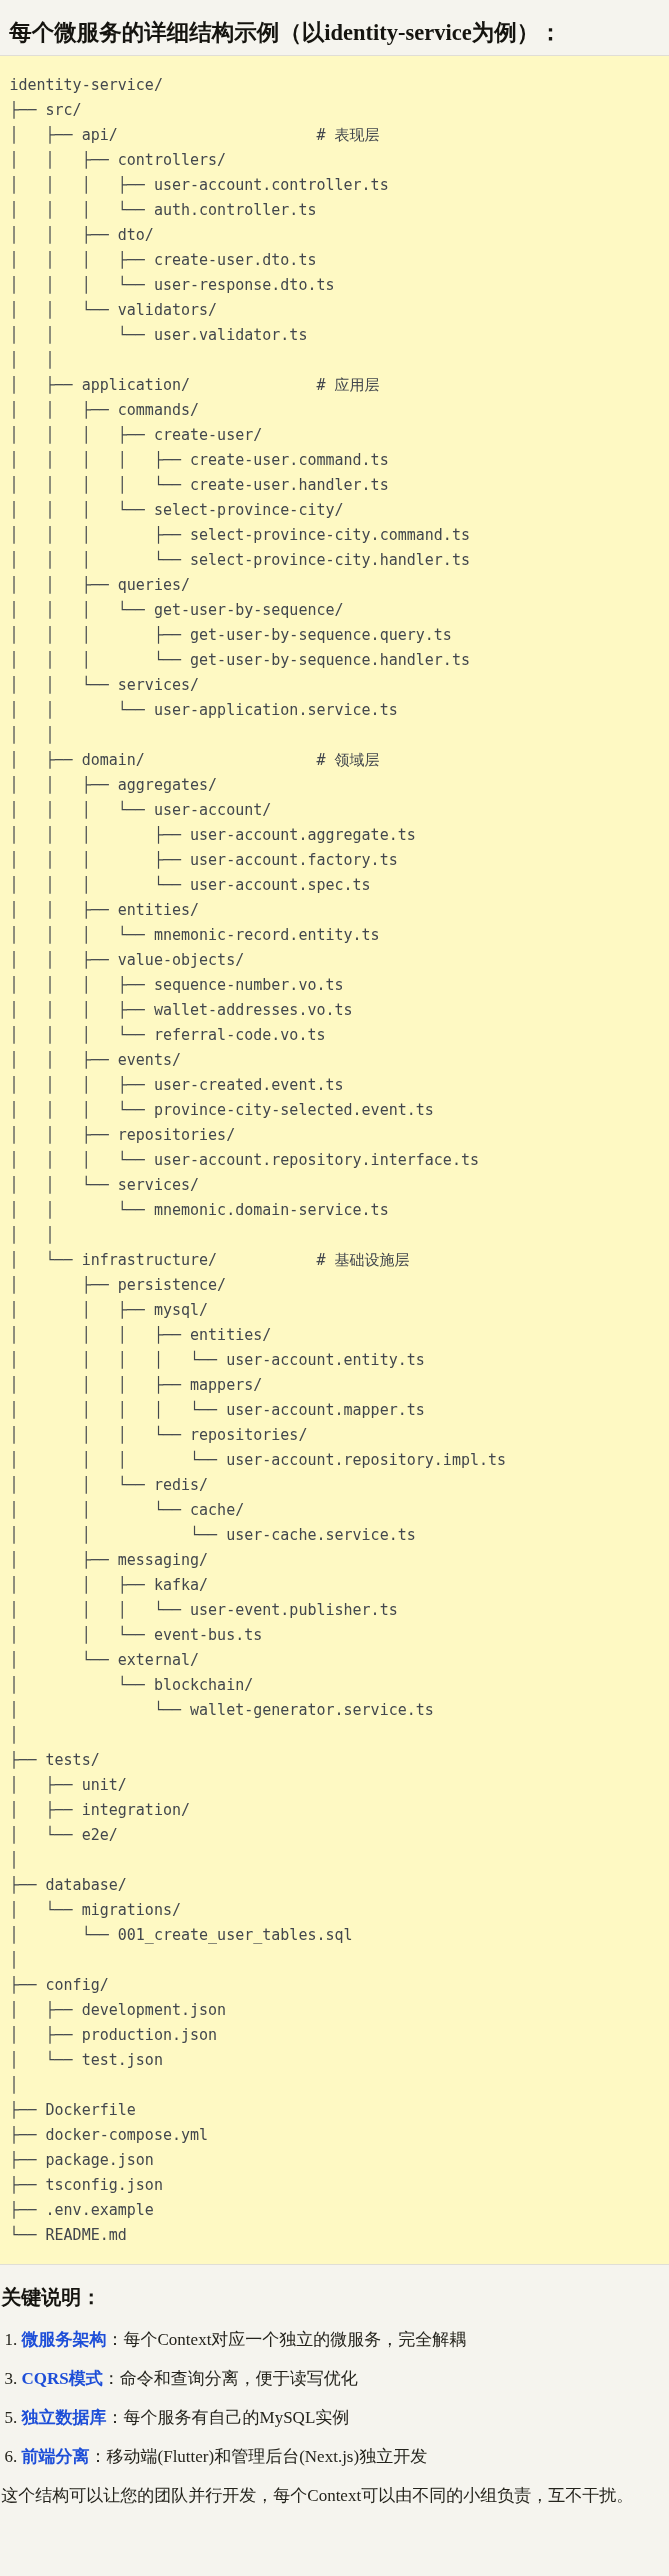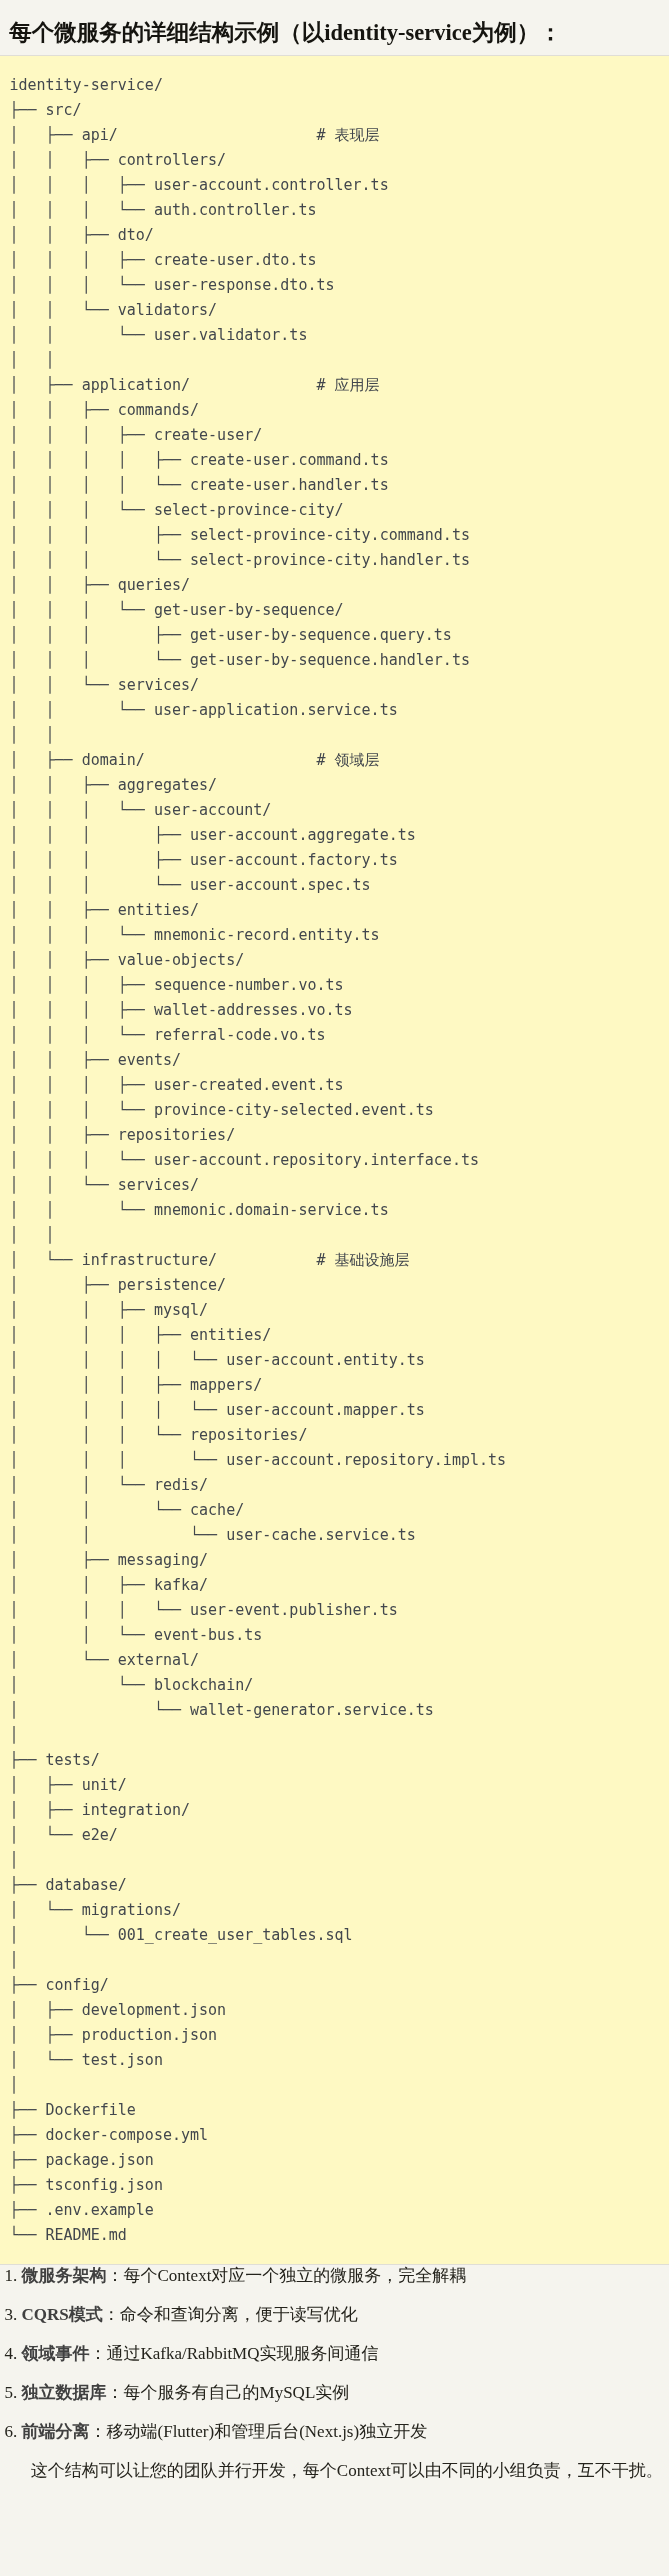--- a/index.html
+++ b/index.html
@@ -52,28 +52,27 @@
     color: #15140f;
   }
   .note {
     font-size: 17px;
     line-height: 21px;
     margin-bottom: 18px;
     padding-left: 3.1px;
     color: #24231c;
   }
   .note .num { margin-right: 4.4px; }
-  .note .label { font-weight: 700; color: #404040; }
+  .note .label { font-weight: 700; color: #1d4ed8; }
   .note .rest { font-weight: 400; margin-top: 41px; }
   .closing {
     margin: 11.3px 0 0 0;
     font-size: 17px;
     line-height: 22.5px;
     color: #24231c;
-    text-align: right;
   }
 </style>
 </head>
 <body>
 
 <div class="page">
 
   <h1 class="page-title">每个微服务的详细结构示例（以identity-service为例）：</h1>
 
   <section class="code-block">
@@ -161,33 +160,31 @@
 ├── Dockerfile
 ├── docker-compose.yml
 ├── package.json
 ├── tsconfig.json
 ├── .env.example
 └── README.md</pre>
   </section>
 
   <section class="notes">
 
+    <h2 class="notes-heading">关键说明：</h2>
 
     <div class="note">
       <span class="num">1.</span><span class="label">微服务架构</span><span class="rest">：每个Context对应一个独立的微服务，完全解耦</span>
     </div>
 
 
     <div class="note">
       <span class="num">3.</span><span class="label">CQRS模式</span><span class="rest">：命令和查询分离，便于读写优化</span>
     </div>
 
-    <div class="note">
-      <span class="num">4.</span><span class="label">领域事件</span><span class="rest">：通过Kafka/RabbitMQ实现服务间通信</span>
-    </div>
 
     <div class="note">
       <span class="num">5.</span><span class="label">独立数据库</span><span class="rest">：每个服务有自己的MySQL实例</span>
     </div>
 
     <div class="note">
       <span class="num">6.</span><span class="label">前端分离</span><span class="rest">：移动端(Flutter)和管理后台(Next.js)独立开发</span>
     </div>
 
     <p class="closing">这个结构可以让您的团队并行开发，每个Context可以由不同的小组负责，互不干扰。</p>

